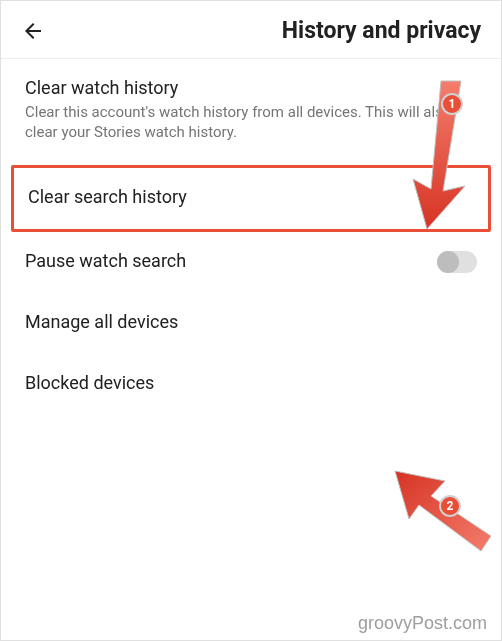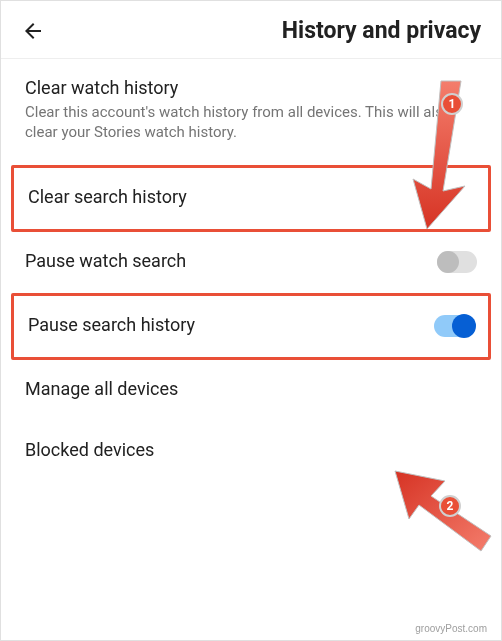--- a/index.html
+++ b/index.html
@@ -95,21 +95,21 @@
       margin: 0 10px;
       border-radius: 2px;
     }
     .highlight-box .list-item {
       padding: 18px 14px;
     }
     .watermark {
       position: absolute;
       bottom: 6px;
       right: 14px;
-      font-size: 10px;
+      font-size: 18px;
       color: #9e9e9e;
       font-family: Arial, sans-serif;
     }
     .arrow {
       position: absolute;
       pointer-events: none;
     }
     .badge {
       position: absolute;
       width: 22px;
@@ -152,26 +152,20 @@
     <div class="list-item">
       <div class="list-item-title">Clear search history</div>
     </div>
   </div>
 
   <div class="list-item with-toggle">
     <div class="list-item-title">Pause watch search</div>
     <div class="toggle off"></div>
   </div>
 
-  <div class="highlight-box">
-    <div class="list-item with-toggle">
-      <div class="list-item-title">Pause search history</div>
-      <div class="toggle on"></div>
-    </div>
-  </div>
 
   <div class="list-item">
     <div class="list-item-title">Manage all devices</div>
   </div>
 
   <div class="list-item" style="padding-bottom:8px;">
     <div class="list-item-title">Blocked devices</div>
   </div>
 
 </div>

